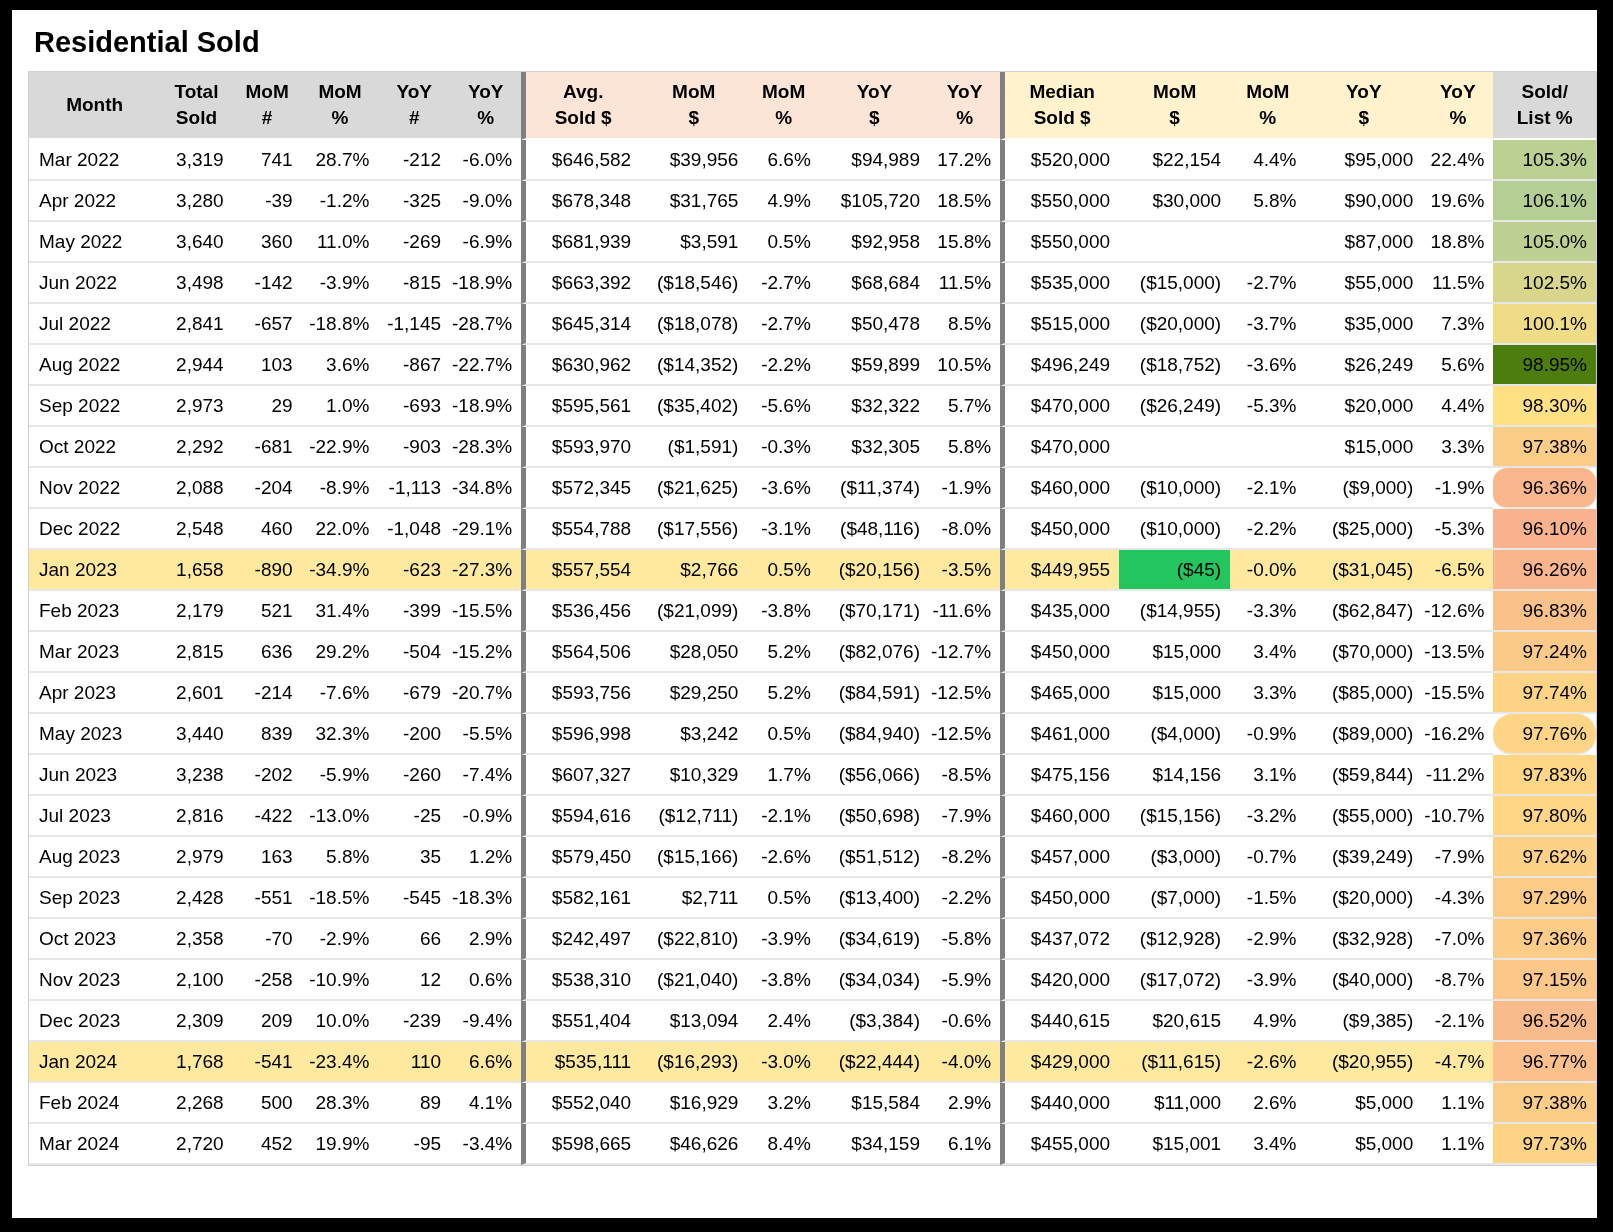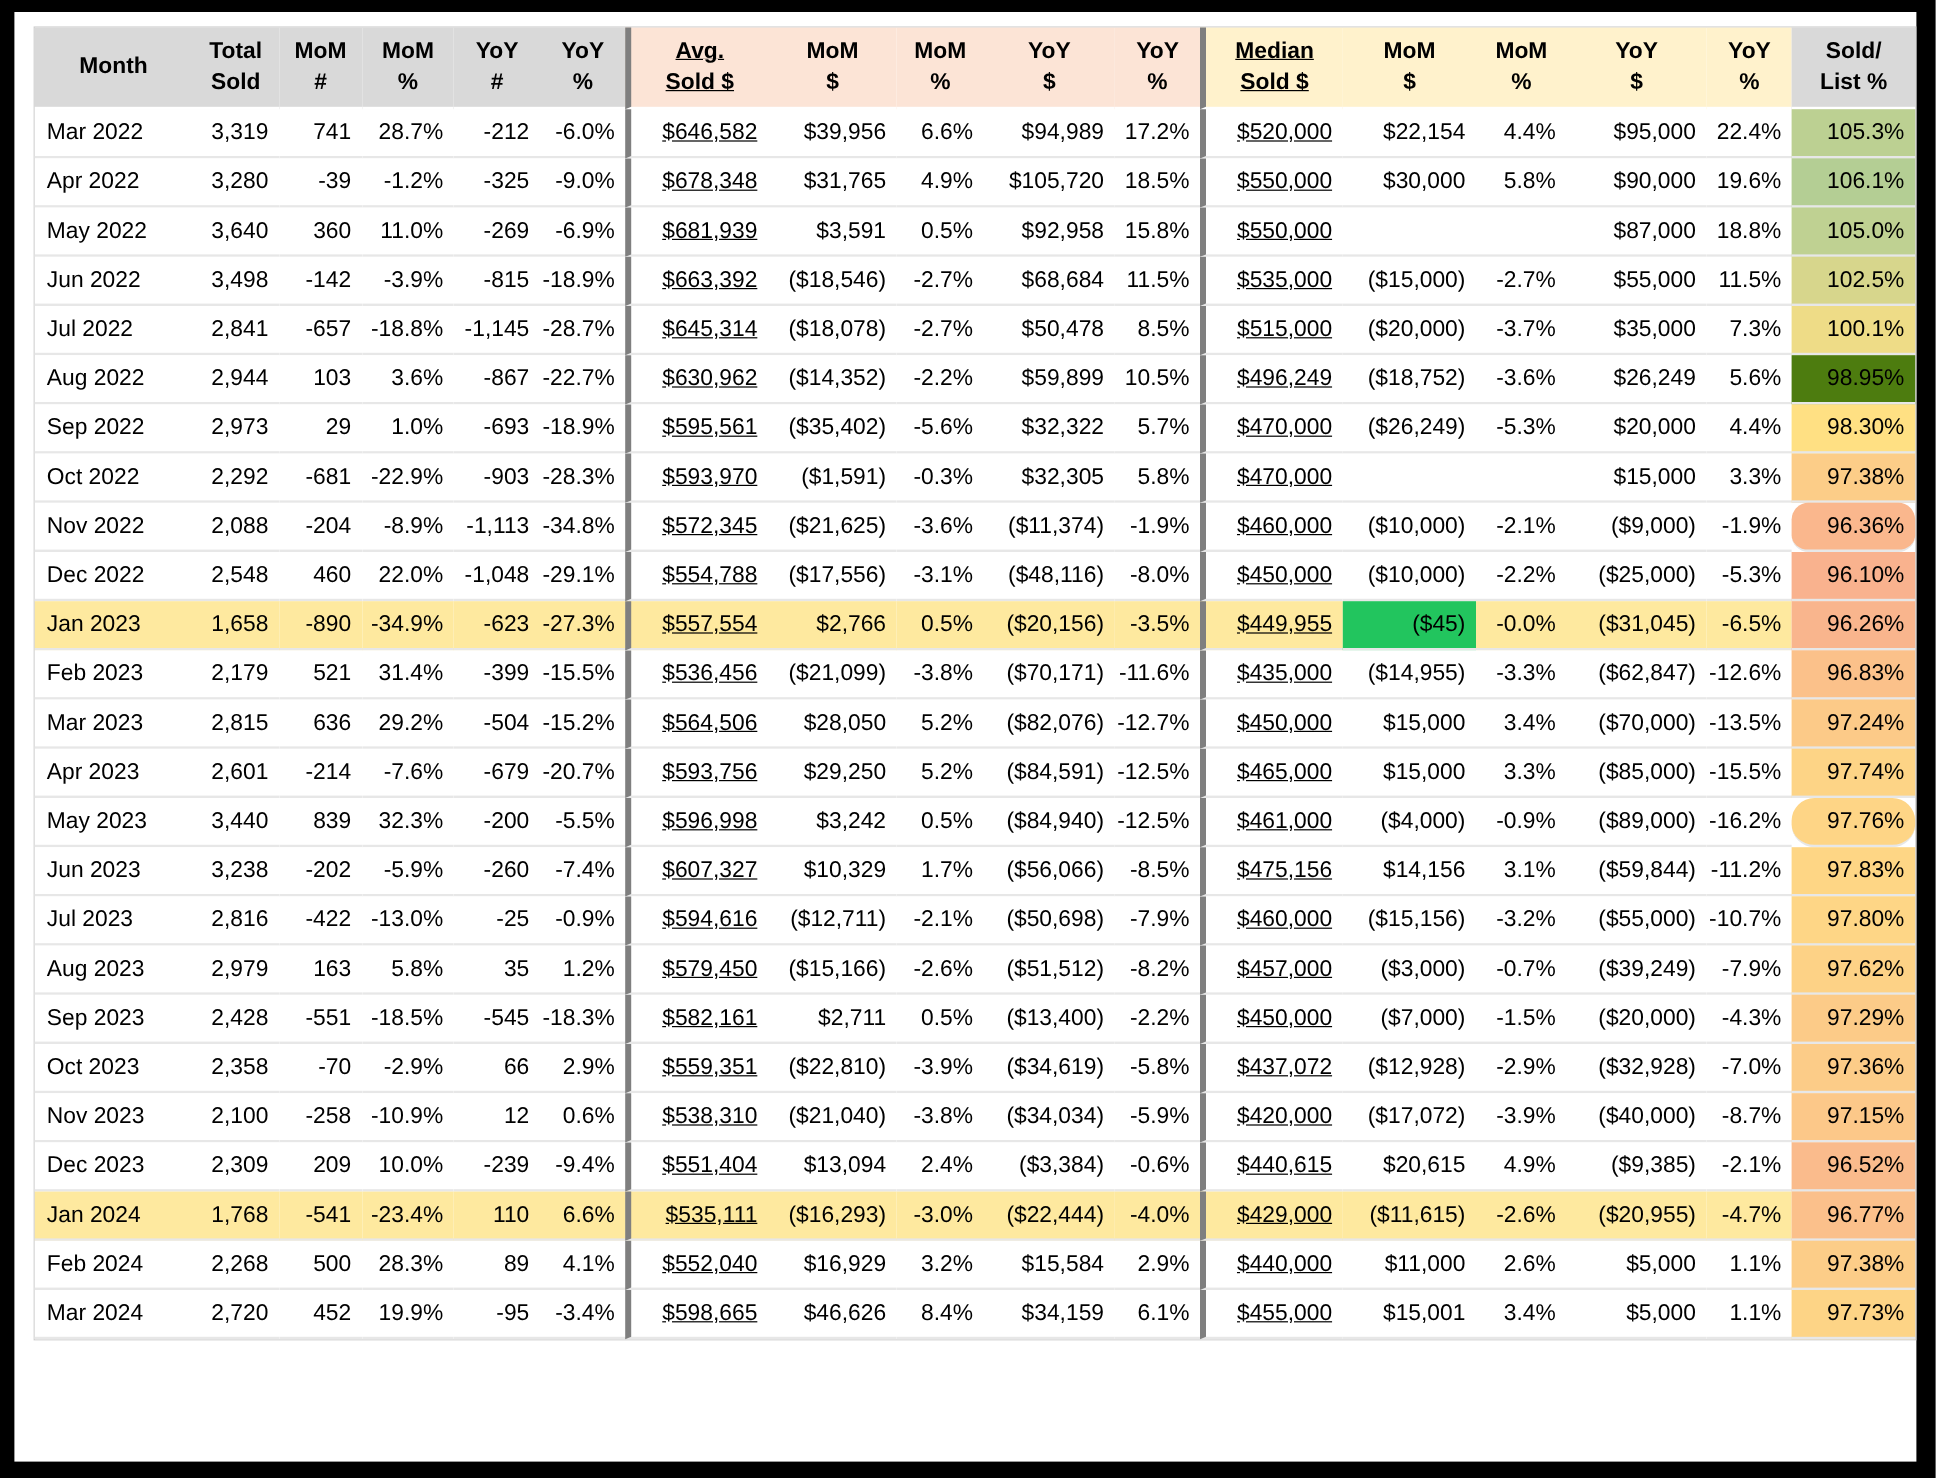--- a/index.html
+++ b/index.html
@@ -50,32 +50,33 @@
     text-align:right;
     padding:0 9px 0 2px;
     border-bottom:2px solid #E7E7E7;
     white-space:nowrap;
     background:#FFFFFF;
   }
   table.grid td.month{
     text-align:left;
     padding:0 2px 0 10px;
   }
-  .gdiv{border-left:5px solid #7F7F7F !important;text-decoration:underline;}
+  .gdiv{border-left:5px solid #7F7F7F !important;}
   td.ratio{
     border-bottom:2px solid #FFFFFF;
     text-align:right;
     padding-right:8px;
   }
   .neg{color:#FF0000;}
 </style>
 </head>
 <body>
 
 <div class="sheet">
+  <div class="title">Residential Sold</div>
   <table class="grid">
     <colgroup>
         <col style="width: 133px;">
         <col style="width: 73px;">
         <col style="width: 70px;">
         <col style="width: 77px;">
         <col style="width: 72px;">
         <col style="width: 65px;">
         <col style="width: 120px;">
         <col style="width: 108px;">
@@ -488,21 +489,21 @@
           <td class="neg">-4.3%</td>
           <td class="ratio" style="background: rgb(252, 203, 136);">97.29%</td>
         </tr>
         <tr>
           <td class="month">Oct 2023</td>
           <td>2,358</td>
           <td>-70</td>
           <td class="neg">-2.9%</td>
           <td>66</td>
           <td>2.9%</td>
-          <td class="gdiv">$559,351</td>
+          <td class="gdiv">$242,497</td>
           <td class="neg">($22,810)</td>
           <td class="neg">-3.9%</td>
           <td class="neg">($34,619)</td>
           <td class="neg">-5.8%</td>
           <td class="gdiv">$437,072</td>
           <td class="neg">($12,928)</td>
           <td class="neg">-2.9%</td>
           <td class="neg">($32,928)</td>
           <td class="neg">-7.0%</td>
           <td class="ratio" style="background: rgb(252, 204, 136);">97.36%</td>

